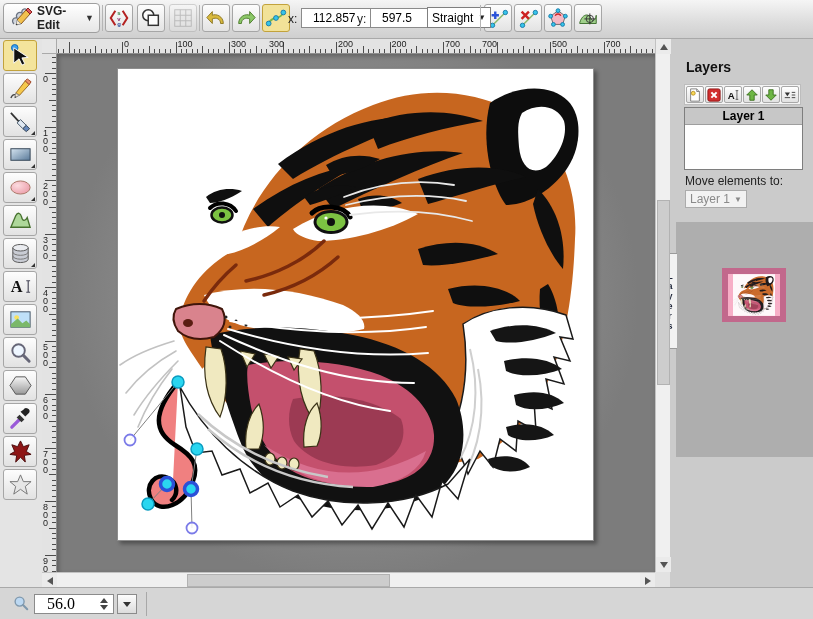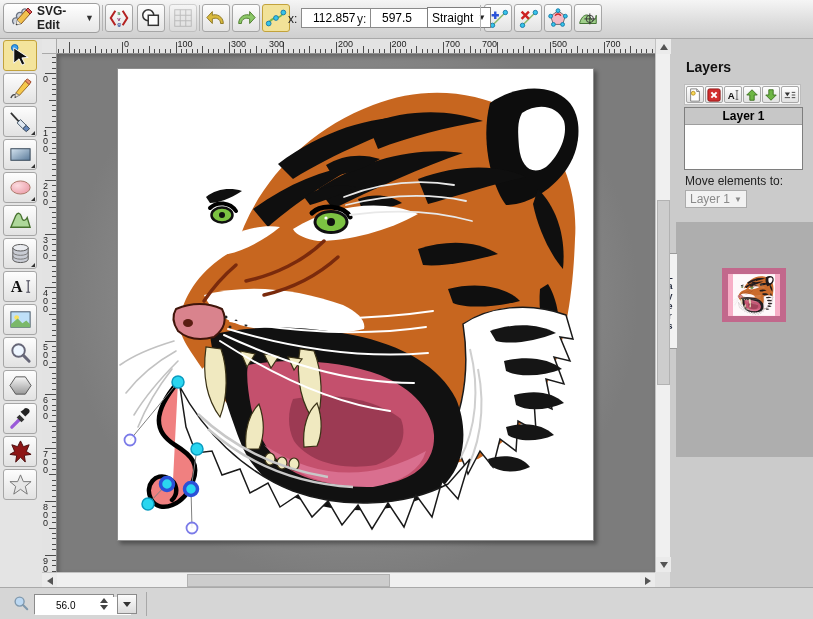--- a/index.html
+++ b/index.html
@@ -82,21 +82,21 @@
   #thumb-inner{position:absolute;left:6px;top:6px;width:52px;height:42px;background:#f7afc7;overflow:hidden;}
   #thumb-inner svg{position:absolute;left:5px;top:0;opacity:.92;}
   #side-tab{position:absolute;left:-8px;top:215px;width:15px;height:96px;background:#f2f2f2;border:1px solid #9a9a9a;
     border-right:none;border-radius:5px 0 0 5px;box-sizing:border-box;cursor:pointer;
     display:flex;flex-direction:column;align-items:center;justify-content:center;gap:1px;z-index:25;}
   #side-tab span{font-size:9px;font-weight:bold;color:#1d2438;line-height:9px;}
   
   #bottom-bar{left:0;top:587px;width:813px;height:32px;background:#d6d6d6;border-top:1px solid #a9a9a9;box-sizing:border-box;z-index:30;}
   #zoom-icon{position:absolute;left:12px;top:6px;width:18px;height:18px;}
   #zoom-box{position:absolute;left:34px;top:6px;width:80px;height:20px;border:1px solid #8b8b8b;background:#fff;box-sizing:border-box;}
-  #zoom-box input{border:none;outline:none;width:54px;height:16px;font-size:10px;font-family:Liberation Sans, sans-serif;padding:1px 21px;}
+  #zoom-box input{border:none;outline:none;width:54px;height:16px;font-size:16px;font-family:Liberation Serif, serif;padding:1px 12px;}
   #zoom-stepper{position:absolute;right:2px;top:1px;width:14px;height:16px;display:flex;flex-direction:column;align-items:center;justify-content:center;cursor:pointer;}
   #zoom-stepper i{width:0;height:0;border-left:4px solid transparent;border-right:4px solid transparent;display:block;}
   #zoom-stepper .up{border-bottom:5px solid #444;margin-bottom:2px;}
   #zoom-stepper .dn{border-top:5px solid #444;}
   #zoom-drop{position:absolute;left:117px;top:6px;width:20px;height:20px;border:1px solid #8b8b8b;background:linear-gradient(#fdfdfd,#dcdcdc);
     display:flex;align-items:center;justify-content:center;cursor:pointer;box-sizing:border-box;}
   #zoom-drop i{width:0;height:0;border-left:4px solid transparent;border-right:4px solid transparent;border-top:5px solid #333;}
   #bb-sep{position:absolute;left:146px;top:4px;width:1px;height:24px;background:#a8a8a8;}
 </style>
 </head>

